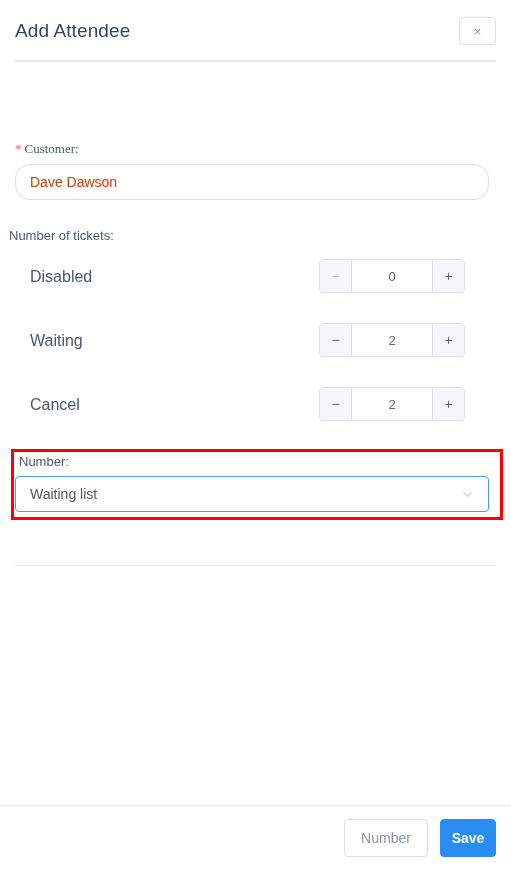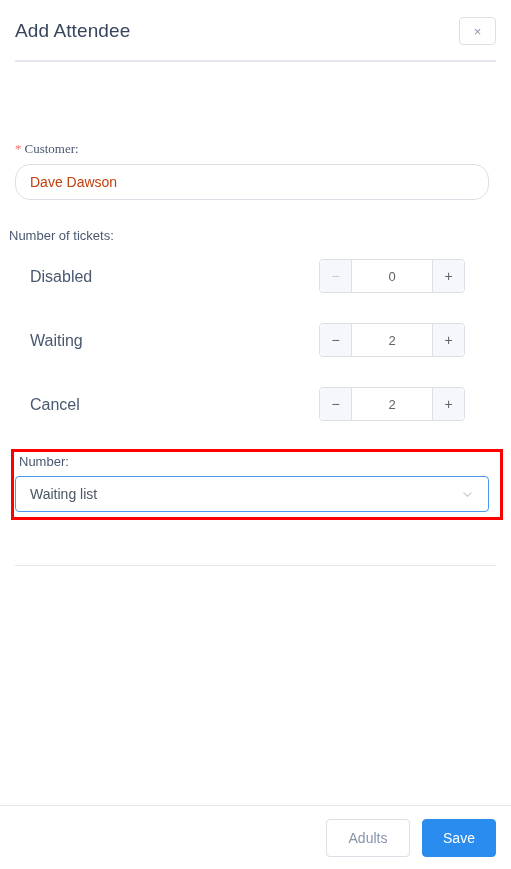--- a/index.html
+++ b/index.html
@@ -245,26 +245,26 @@
     padding: 0;
   }
   .btn-cancel {
     width: 84px;
     height: 38px;
     background: #ffffff;
     border: 1px solid #dcdfe6;
     color: #8795ab;
   }
   .btn-save {
-    width: 74px;
+    width: 56px;
     height: 38px;
     background: #2b8cf0;
     border: 1px solid #2b8cf0;
     color: #ffffff;
-    font-weight: normal;
+    font-weight: bold;
     text-align: right;
   }
 </style>
 </head>
 <body>
 
 <div class="dialog">
 
   <div class="dialog-header">
     <div class="dialog-title">Add Attendee</div>
@@ -316,17 +316,17 @@
       <svg class="chevron" viewBox="0 0 16 16">
         <path d="M3.5 6 L8 10.2 L12.5 6" fill="none" stroke="#c8cdd6" stroke-width="1.6" stroke-linecap="round" stroke-linejoin="round"></path>
       </svg>
     </div>
     <div class="status-highlight"></div>
 
     <div class="body-rule"></div>
   </div>
 
   <div class="dialog-footer">
-    <button class="btn btn-cancel">Adults</button>
+    <button class="btn btn-cancel">Number</button>
     <button class="btn btn-save">Save</button>
   </div>
 
 </div>
 
 </body></html>

